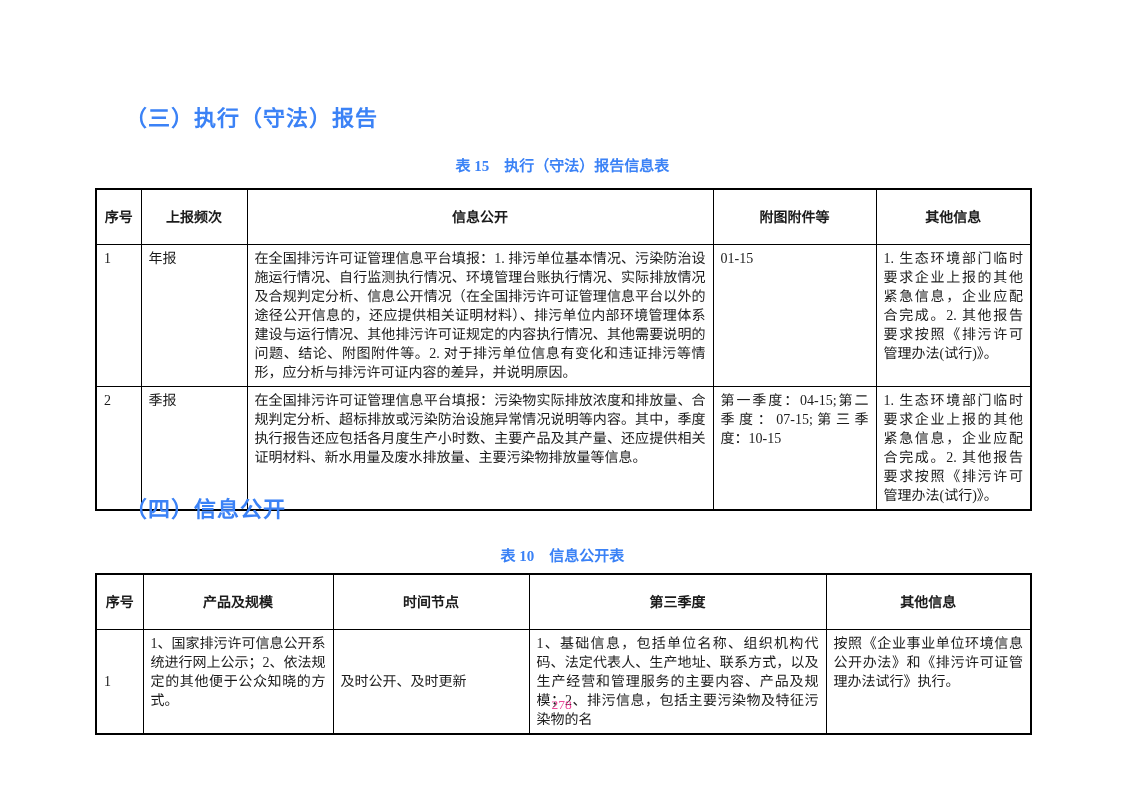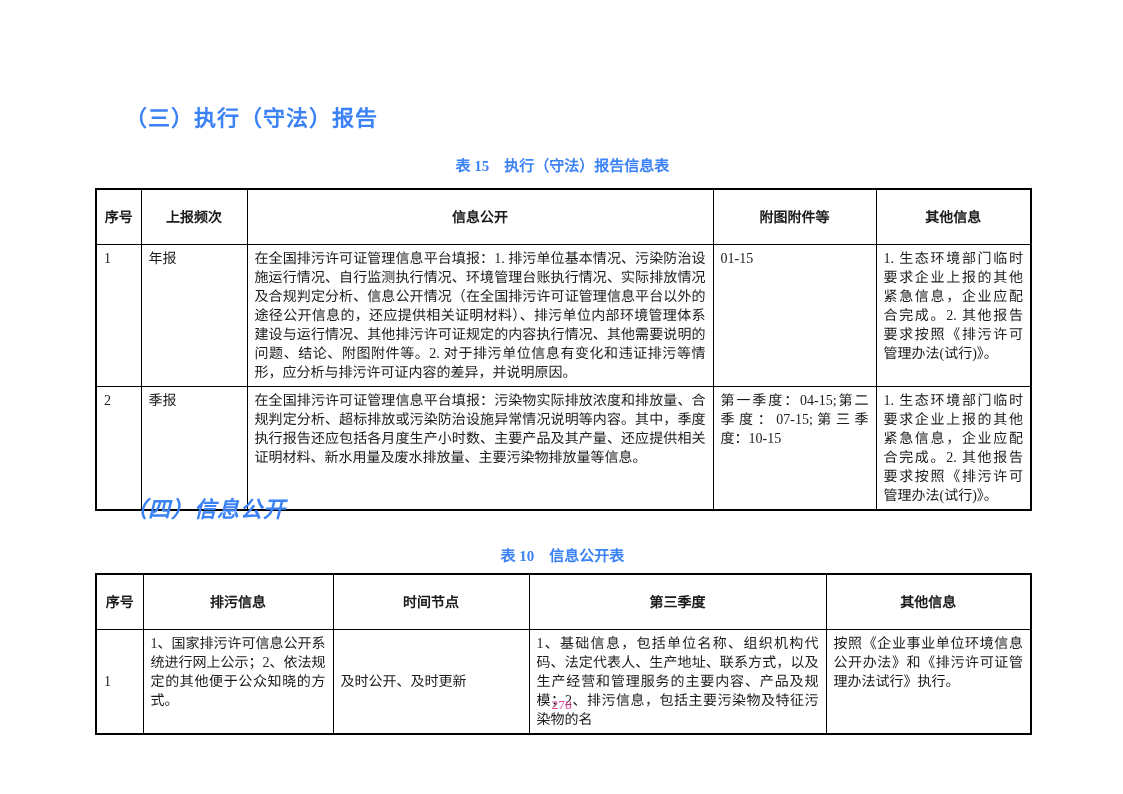--- a/index.html
+++ b/index.html
@@ -18,21 +18,21 @@
   .section-heading {
     position: absolute;
     left: 125px;
     font-size: 22px;
     font-weight: bold;
     letter-spacing: 1px;
     white-space: pre;
     color: #3b82f6;
   }
   #sec3-heading { top: 100px; }
-  #sec4-heading { top: 491px; font-style: italic; }
+  #sec4-heading { top: 491px; }
 
   .table-caption {
     position: absolute;
     left: 95px;
     width: 935px;
     text-align: center;
     font-size: 15px;
     font-weight: bold;
     white-space: pre;
     color: #3b82f6;
@@ -155,21 +155,21 @@
   <colgroup>
     <col class="c1">
       <col class="c2">
       <col class="c3">
       <col class="c4">
       <col class="c5">
   </colgroup>
   <thead>
     <tr>
       <th>序号</th>
-      <th>排污信息</th>
+      <th>产品及规模</th>
       <th>时间节点</th>
       <th>第三季度</th>
       <th>其他信息</th>
     </tr>
   </thead>
   <tbody>
     <tr class="row-1">
       <td class="cell-no">1</td>
       <td>1、国家排污许可信息公开系统进行网上公示；2、依法规定的其他便于公众知晓的方式。</td>
       <td class="cell-plain cell-middle">及时公开、及时更新</td>

